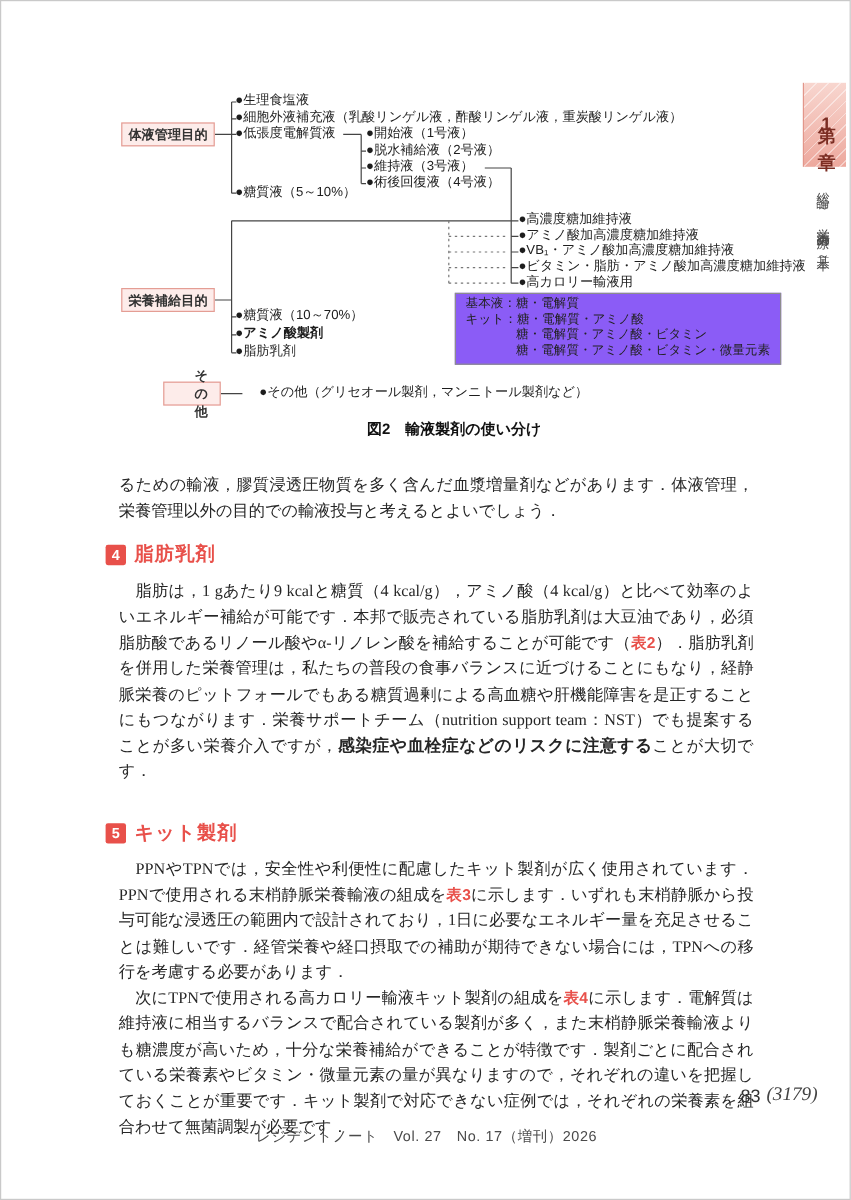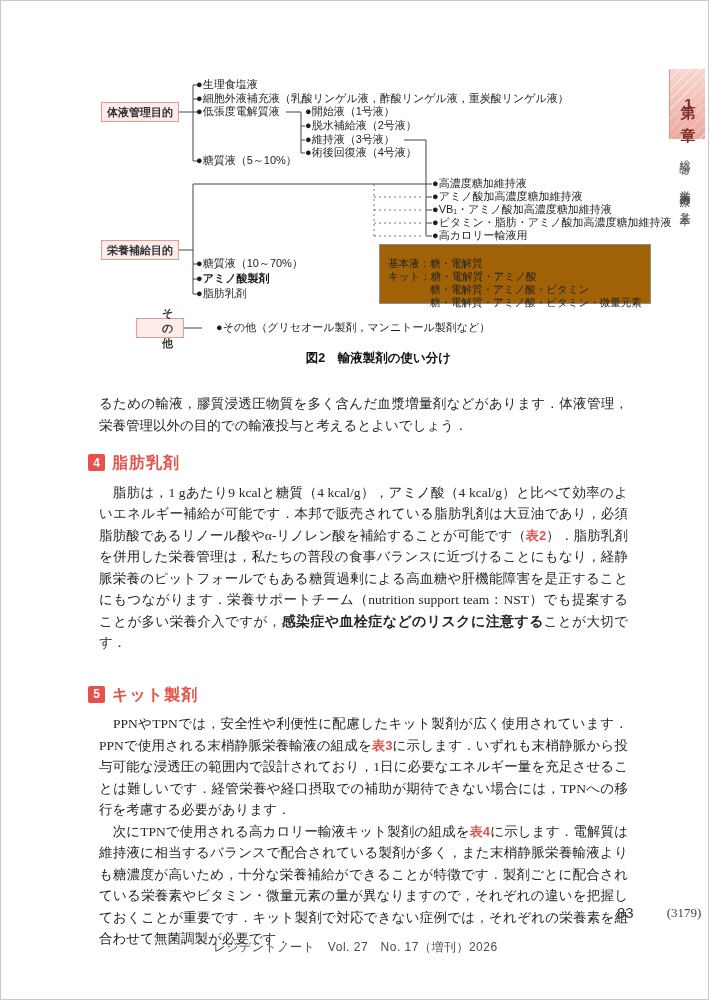--- a/index.html
+++ b/index.html
@@ -22,22 +22,22 @@
       font-size:11px;letter-spacing:2px;color:#4a4a4a;}
 
   
   .figure{position:absolute;left:95px;top:66px;width:565px;height:300px;}
   .fig-lines{position:absolute;left:0;top:0;}
   .fl{position:absolute;white-space:nowrap;font-size:11px;line-height:13px;color:#1d1d1d;}
   .fbox{position:absolute;background:#fdecea;border:1px solid #e49d94;
         display:flex;align-items:center;justify-content:center;
         font-size:11px;font-weight:700;color:#333;box-sizing:border-box;}
   .infobox{position:absolute;left:283px;top:177px;width:272px;height:60px;
-        background:#a16207;border:1px solid #8d8d8d;box-sizing:border-box;
-        padding:12px 8px;font-size:10.5px;line-height:13px;color:#222;}
+        background:#8b5cf6;border:1px solid #8d8d8d;box-sizing:border-box;
+        padding:2px 8px;font-size:10.5px;line-height:13px;color:#222;}
   .infobox .indent{padding-left:42px;}
   .fig-caption{position:absolute;left:0;top:283px;width:100%;text-align:center;
         font-weight:700;font-size:12.5px;color:#111;}
 
   
   .bodytext{position:absolute;left:98px;top:392px;width:529px;
         font-family:"Liberation Serif","DejaVu Serif",serif;
         font-size:13.5px;line-height:21.5px;color:#262626;text-align:justify;}
   .bodytext p{margin:0;}
   .sect{display:flex;align-items:center;gap:7px;margin:16px 0 8px -11px;
@@ -50,22 +50,22 @@
   .seg-red{color:#e8504a;font-weight:700;
         font-family:"Liberation Sans","DejaVu Sans",sans-serif;font-size:13px;}
   .seg-bold{font-weight:700;
         font-family:"Liberation Sans","DejaVu Sans",sans-serif;font-size:14px;}
 
   
   .footer-journal{position:absolute;left:0;top:938px;width:709px;text-align:center;
         font-size:12px;color:#4a4a4a;letter-spacing:.5px;}
   .footer-page{position:absolute;left:616px;top:903px;display:flex;align-items:flex-end;gap:5px;}
   .footer-page .pg{font-size:15px;color:#333;}
-  .footer-page .pg-alt{font-size:13px;color:#444;
-        font-family:"Liberation Serif","DejaVu Serif",serif;margin-left:28px;}
+  .footer-page .pg-alt{font-size:16px;font-style:italic;color:#444;
+        font-family:"Liberation Serif","DejaVu Serif",serif;}
 </style>
 </head>
 <body>
 
 <div class="page">
 
   <div class="chapter-tab">
     <span>第1章</span>
   </div>
   <div class="chapter-sub">総論　～栄養治療の基本～</div>

